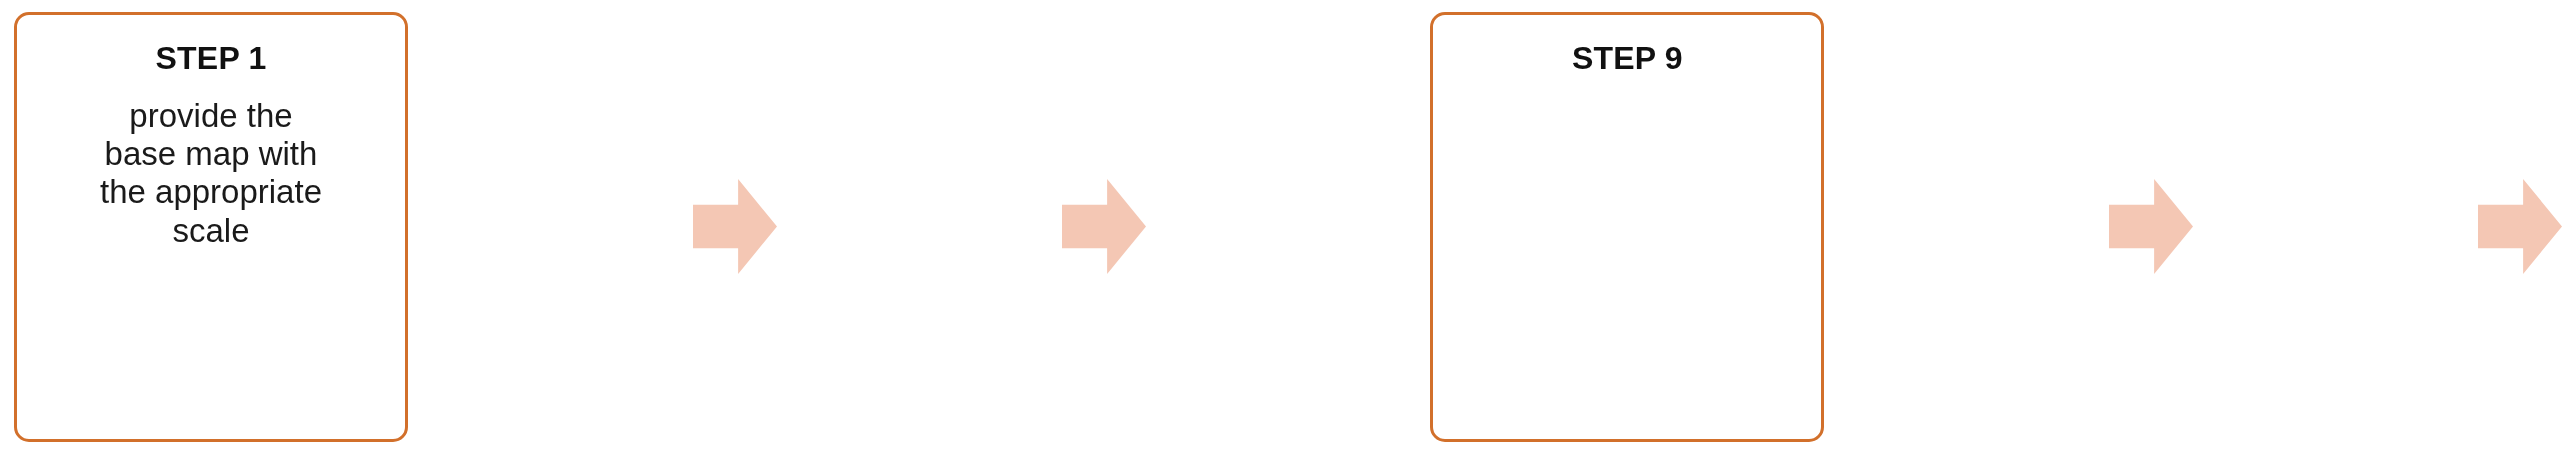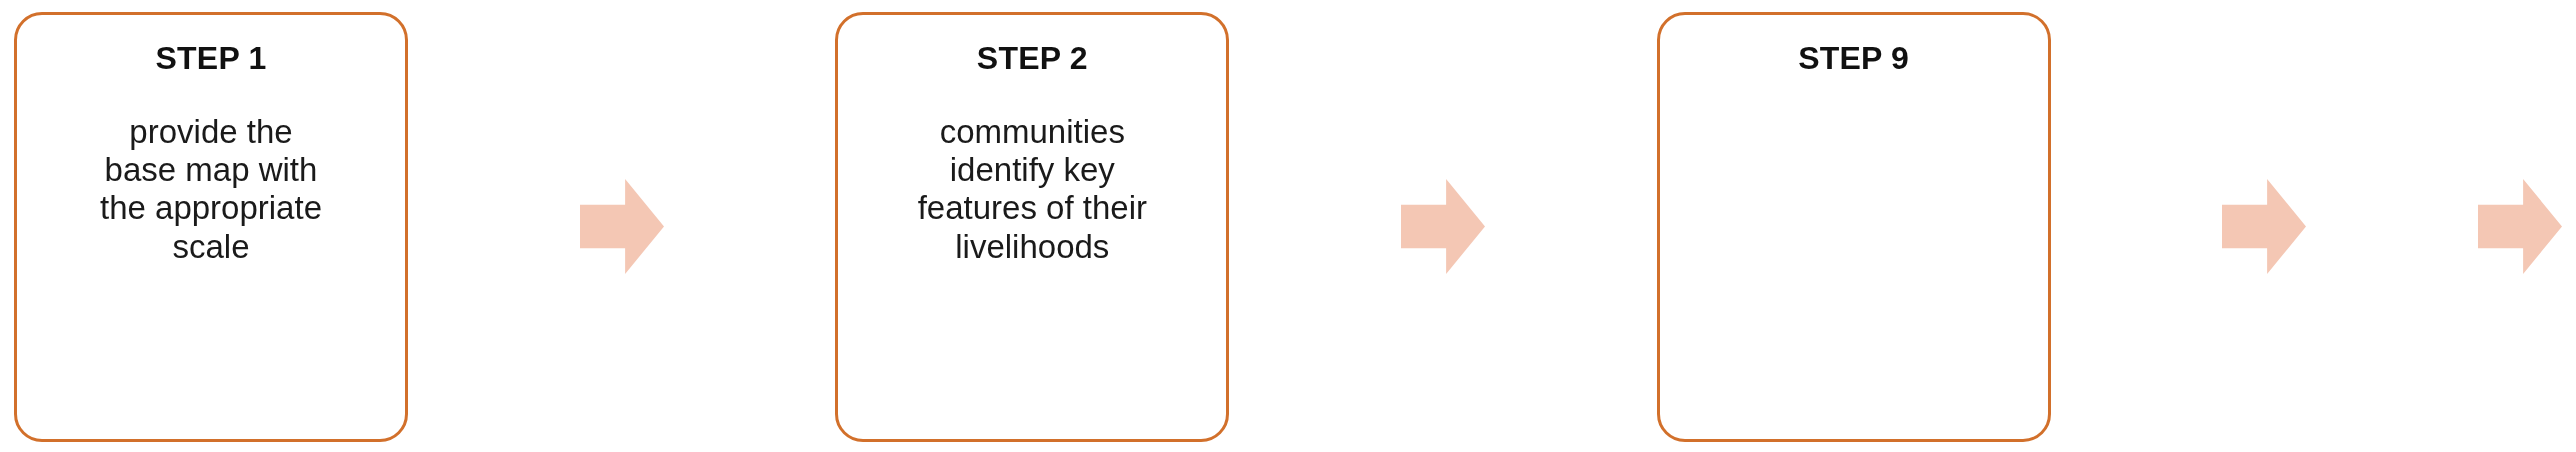--- a/index.html
+++ b/index.html
@@ -27,21 +27,21 @@
     padding: 0 14px;
   }
 
   .step-box {
     position: relative;
     box-sizing: border-box;
     width: 394px;
     height: 430px;
     flex: 0 0 394px;
     border: 3.9px solid var(--accent, #d2702b);
-    border-radius: 28px;
+    border-radius: 15px;
     background: #ffffff;
     display: flex;
     flex-direction: column;
     align-items: center;
     justify-content: flex-start;
     padding: 26.5px 12.5px 14px 12.5px;
   }
 
   .step-title {
     font-size: 32px;
@@ -53,21 +53,21 @@
     margin: 0 0 20px 0;
     white-space: nowrap;
   }
 
   .step-body {
     font-size: 33px;
     font-weight: normal;
     color: #1a1a1a;
     line-height: 1.16;
     text-align: center;
-    margin: 16px;
+    margin: 0;
     width: 100%;
     white-space: pre-line;
   }
 
   .arrow-connector {
     flex: 0 0 84px;
     width: 84px;
     height: 95px;
     display: flex;
     align-items: center;
@@ -91,27 +91,20 @@
 the appropriate
 scale</div>
   </div>
 
   <div class="arrow-connector">
     <svg viewBox="0 0 108 122" xmlns="http://www.w3.org/2000/svg" aria-hidden="true">
       <polygon points="0,33 58,33 58,0 108,61 58,122 58,89 0,89" fill="#f4c7b4"></polygon>
     </svg>
   </div>
 
-  <div class="step-box" style="--accent: #d2702b;">
-    <div class="step-title">STEP 2</div>
-    <div class="step-body">communities
-identify key
-features of their
-livelihoods</div>
-  </div>
 
   <div class="arrow-connector">
     <svg viewBox="0 0 108 122" xmlns="http://www.w3.org/2000/svg" aria-hidden="true">
       <polygon points="0,33 58,33 58,0 108,61 58,122 58,89 0,89" fill="#f4c7b4"></polygon>
     </svg>
   </div>
 
   <div class="step-box" style="--accent: #d2702b;">
     <div class="step-title">STEP 9</div>
   </div>

